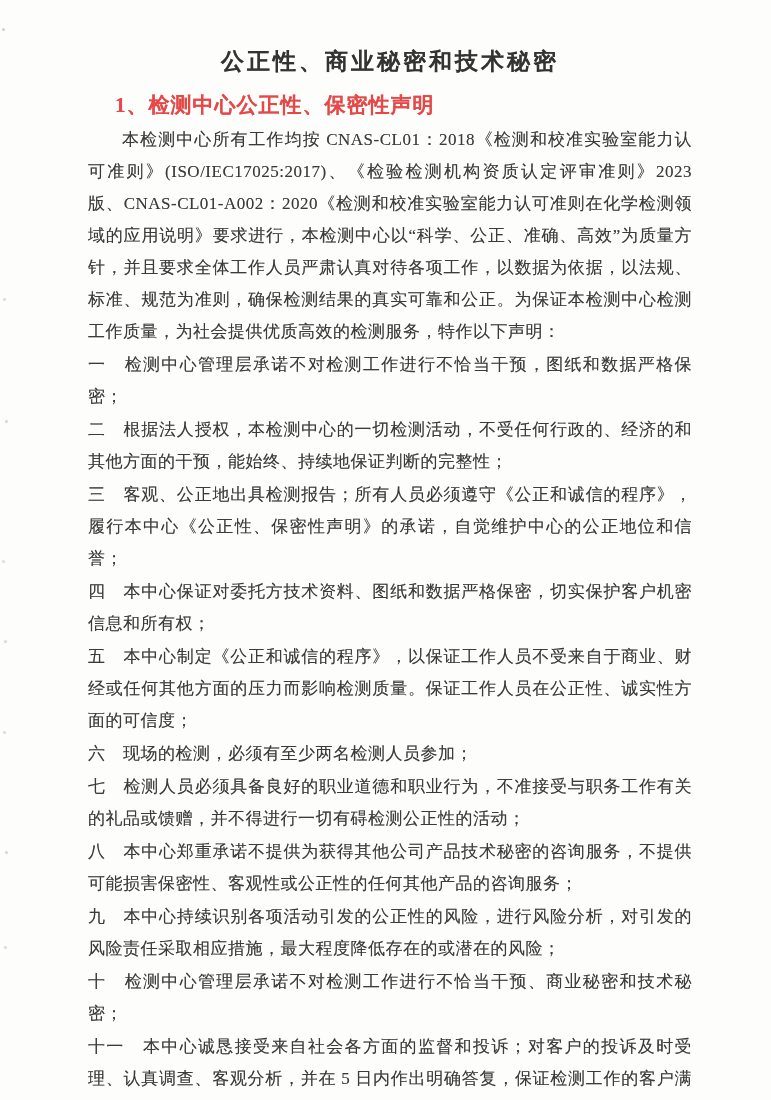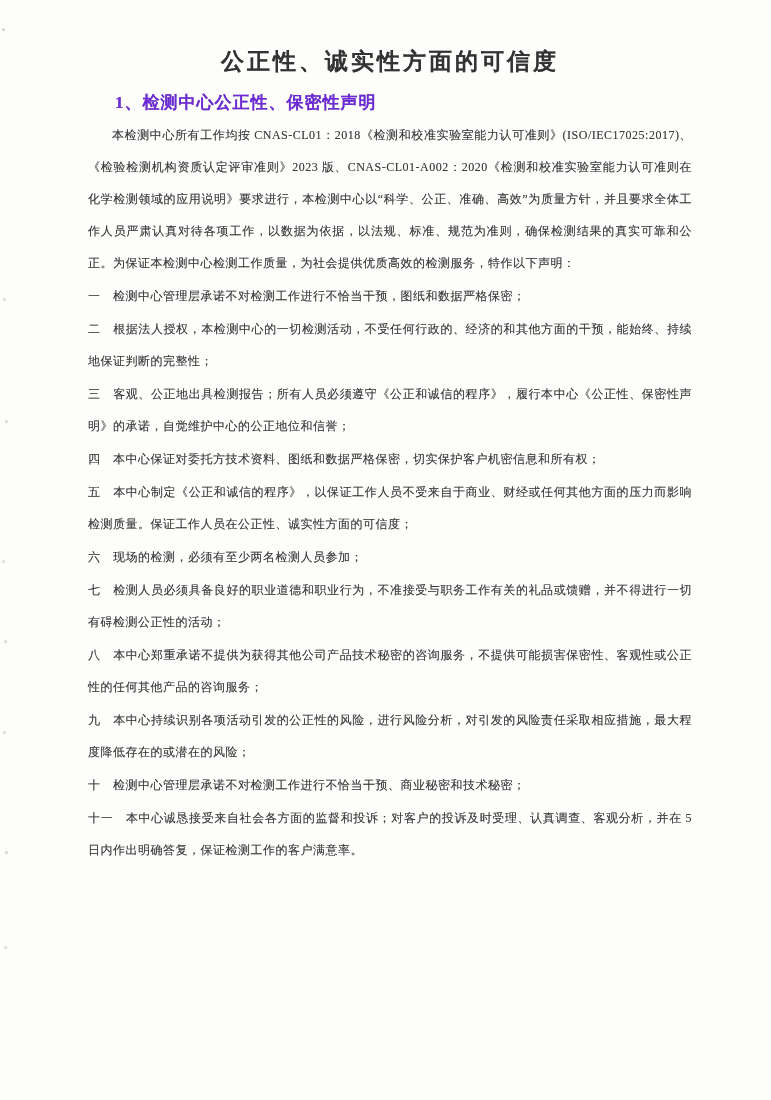--- a/index.html
+++ b/index.html
@@ -39,45 +39,45 @@
     margin:0 0 14px 0;
     text-align:center;
     font-size:23px;
     font-weight:bold;
     letter-spacing:3px;
     color:#333333;
     text-shadow:0 0 0.5px rgba(51,51,51,0.55);
   }
   .section-heading {
     margin:0 0 5px 27px;
-    font-size:17px;
+    font-size:21px;
     font-weight:bold;
     letter-spacing:1px;
-    color:#6d28d9;
+    color:#ef4444;
     text-shadow:0 0 0.4px rgba(58,58,58,0.5);
   }
   .body-text p {
     margin:0;
-    font-size:12px;
+    font-size:17px;
     line-height:32px;
     text-align:justify;
     letter-spacing:0.5px;
     text-shadow:0 0 0.4px rgba(60,60,60,0.45);
   }
   .intro-paragraph { text-indent:2em; }
   .statements p { margin:1px 0 0 0; }
 </style>
 </head>
 <body>
 
 <div class="page">
   <div class="scan-noise"></div>
 
   <div class="content">
-    <h1 class="doc-title">公正性、诚实性方面的可信度</h1>
+    <h1 class="doc-title">公正性、商业秘密和技术秘密</h1>
 
     <h2 class="section-heading">1、检测中心公正性、保密性声明</h2>
 
     <div class="body-text">
       <p class="intro-paragraph">本检测中心所有工作均按 CNAS-CL01：2018《检测和校准实验室能力认可准则》(ISO/IEC17025:2017)、《检验检测机构资质认定评审准则》2023 版、CNAS-CL01-A002：2020《检测和校准实验室能力认可准则在化学检测领域的应用说明》要求进行，本检测中心以“科学、公正、准确、高效”为质量方针，并且要求全体工作人员严肃认真对待各项工作，以数据为依据，以法规、标准、规范为准则，确保检测结果的真实可靠和公正。为保证本检测中心检测工作质量，为社会提供优质高效的检测服务，特作以下声明：</p>
 
       <div class="statements">
 
       <p>一　检测中心管理层承诺不对检测工作进行不恰当干预，图纸和数据严格保密；</p>
           <p>二　根据法人授权，本检测中心的一切检测活动，不受任何行政的、经济的和其他方面的干预，能始终、持续地保证判断的完整性；</p>

